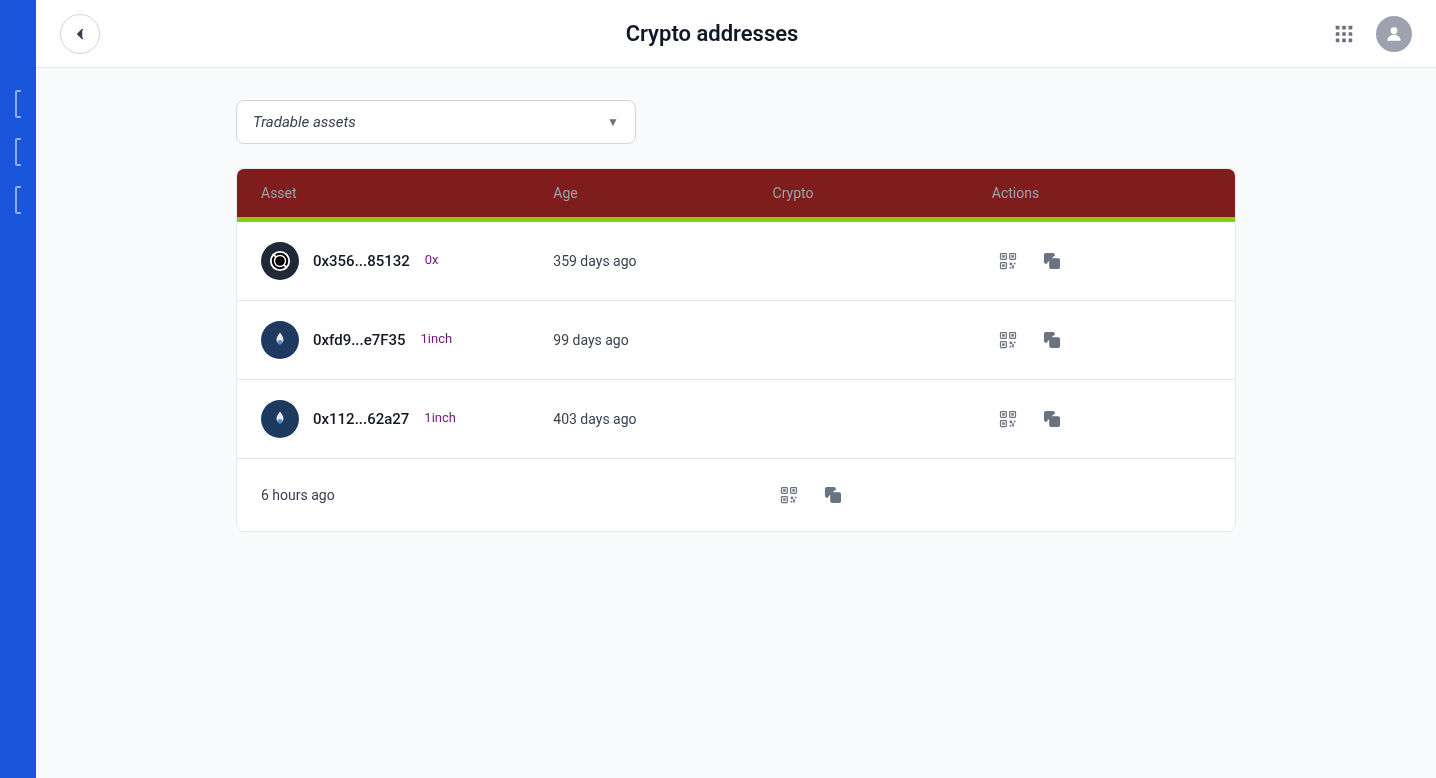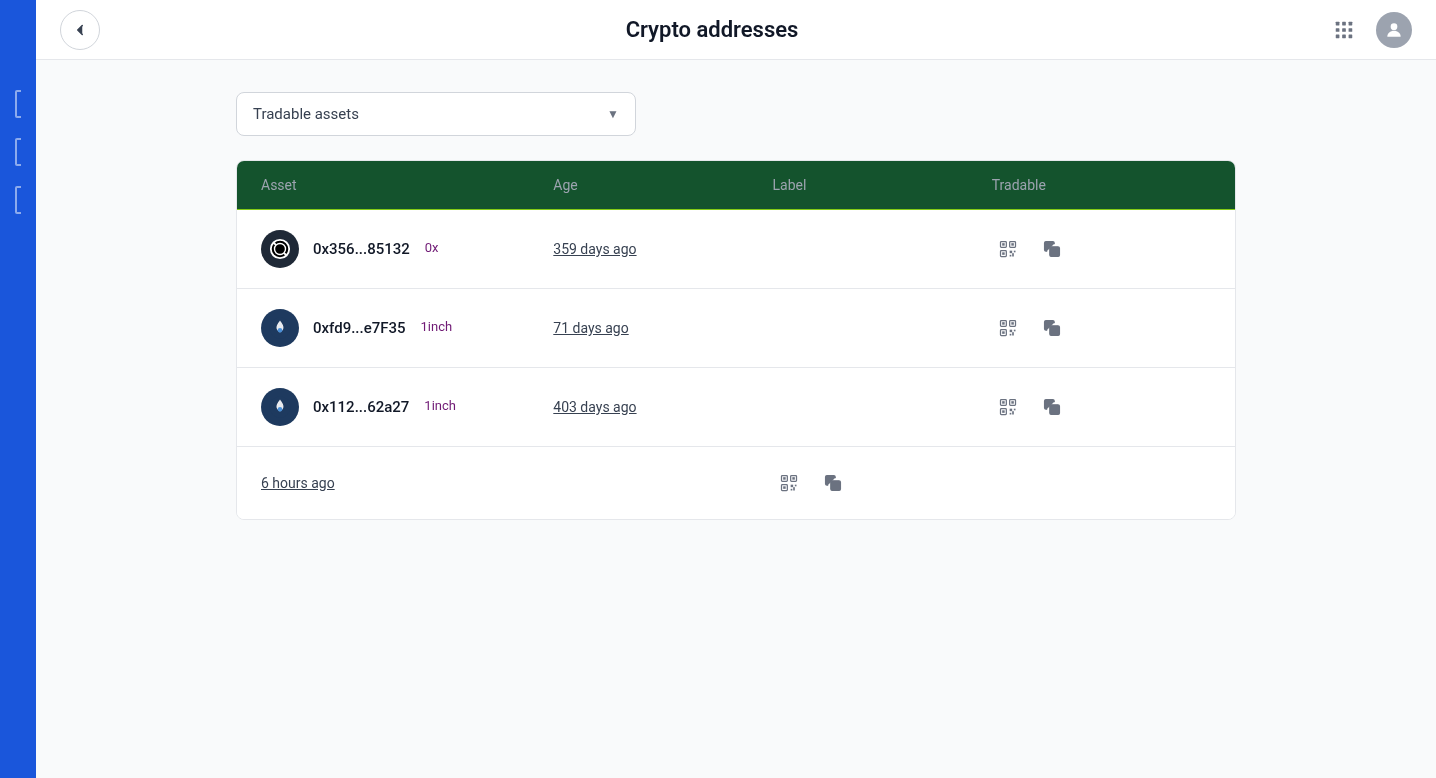--- a/index.html
+++ b/index.html
@@ -38,21 +38,21 @@
       background: #ffffff;
       height: 778px;
     }
 
     
     .header {
       display: flex;
       align-items: center;
       justify-content: space-between;
       padding: 0 24px;
-      height: 60px;
+      height: 68px;
       border-bottom: 1px solid #e5e7eb;
       background: #ffffff;
       flex-shrink: 0;
     }
 
     .header-left {
       display: flex;
       align-items: center;
     }
 
@@ -118,20 +118,21 @@
     .content {
       flex: 1;
       padding: 32px 200px;
       background: #f9fafb;
       overflow-y: auto;
     }
 
     
     .dropdown-wrapper {
       margin-bottom: 24px;
+      font-style: italic;
     }
 
     .dropdown {
       display: flex;
       align-items: center;
       justify-content: space-between;
       background: #ffffff;
       border: 1px solid #d1d5db;
       border-radius: 8px;
       padding: 12px 16px;
@@ -151,22 +152,22 @@
       background: #ffffff;
       border: 1px solid #e5e7eb;
       border-radius: 8px;
       overflow: hidden;
     }
 
     .table-header {
       display: grid;
       grid-template-columns: 2fr 1.5fr 1.5fr 1.5fr;
       padding: 16px 24px;
-      border-bottom: 1px solid #84cc16;
-      background: #14532d;
+      border-bottom: 5px solid #84cc16;
+      background: #7f1d1d;
     }
 
     .table-header-cell {
       font-size: 14px;
       color: #9ca3af;
       font-weight: 400;
     }
 
     .table-row {
       display: grid;
@@ -226,21 +227,20 @@
     }
 
     .asset-label {
       font-size: 13px;
       color: #701a75;
     }
 
     .age-cell {
       font-size: 14px;
       color: #374151;
-      text-decoration: underline;
     }
 
     .label-cell {
       font-size: 14px;
       color: #374151;
     }
 
     .actions-cell {
       display: flex;
       align-items: center;
@@ -318,22 +318,22 @@
         <span>Tradable assets</span>
         <span class="dropdown-arrow">▼</span>
       </div>
     </div>
 
     <div class="table-container">
 
       <div class="table-header">
         <div class="table-header-cell">Asset</div>
         <div class="table-header-cell">Age</div>
-        <div class="table-header-cell">Label</div>
-        <div class="table-header-cell">Tradable</div>
+        <div class="table-header-cell">Crypto</div>
+        <div class="table-header-cell">Actions</div>
       </div>
 
       <div class="table-row">
         <div class="asset-cell">
           <div class="asset-icon icon-0x">
             <svg width="22" height="22" viewBox="0 0 24 24" fill="none">
               <circle cx="12" cy="12" r="10" stroke="white" stroke-width="2"></circle>
               <line x1="5" y1="5" x2="19" y2="19" stroke="white" stroke-width="2"></line>
               <circle cx="12" cy="12" r="6" stroke="white" stroke-width="1.5"></circle>
             </svg>
@@ -376,21 +376,21 @@
               <circle cx="16" cy="16" r="14" fill="#1e3a5f"></circle>
               <path d="M16 6 C13 10, 10 14, 12 18 C13 20, 15 21, 16 22 C17 21, 19 20, 20 18 C22 14, 19 10, 16 6Z" fill="white" opacity="0.9"></path>
               <circle cx="16" cy="19" r="3" fill="#4a90d9"></circle>
             </svg>
           </div>
           <div class="asset-info">
             <span class="asset-address">0xfd9...e7F35</span>
             <span class="asset-label">1inch</span>
           </div>
         </div>
-        <div class="age-cell">71 days ago</div>
+        <div class="age-cell">99 days ago</div>
         <div class="label-cell"></div>
         <div class="actions-cell">
           <div class="action-btn">
             <svg width="20" height="20" viewBox="0 0 24 24" fill="#6b7280">
               <rect x="3" y="3" width="7" height="7" rx="1" fill="none" stroke="#6b7280" stroke-width="1.5"></rect>
               <rect x="5" y="5" width="3" height="3" fill="#6b7280"></rect>
               <rect x="14" y="3" width="7" height="7" rx="1" fill="none" stroke="#6b7280" stroke-width="1.5"></rect>
               <rect x="16" y="5" width="3" height="3" fill="#6b7280"></rect>
               <rect x="3" y="14" width="7" height="7" rx="1" fill="none" stroke="#6b7280" stroke-width="1.5"></rect>
               <rect x="5" y="16" width="3" height="3" fill="#6b7280"></rect>

